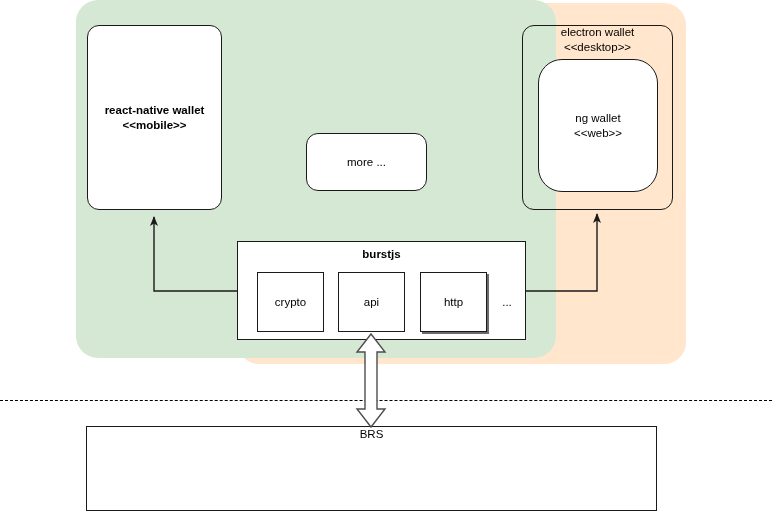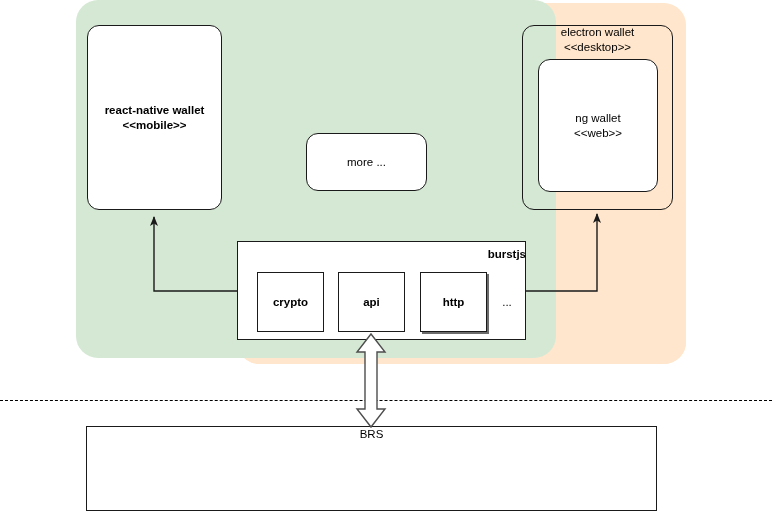--- a/index.html
+++ b/index.html
@@ -85,53 +85,52 @@
     position: absolute;
     left: 522px; top: 25px;
     width: 151px;
     text-align: center;
     font-size: 11.5px;
     line-height: 15px;
     z-index: 6;
   }
   #box-ng-wallet {
     left: 538px; top: 59px;
-    width: 120px; height: 133px;
+    width: 120px; height: 133px; border-radius: 24px;
   }
 
   #box-burstjs {
     left: 237px; top: 241px;
     width: 289px; height: 99px;
     align-items: flex-start;
     justify-content: center;
     background: #ffffff;
     z-index: 6;
   }
   #burstjs-title {
     position: absolute;
     left: 237px; top: 248px;
     width: 289px;
-    text-align: right;
+    text-align: center;
     font-size: 11.5px;
     font-weight: bold;
     z-index: 7;
   }
   .submodule {
     position: absolute;
     background: #ffffff;
     border: 1.4px solid #1a1a1a;
     box-sizing: border-box;
     display: flex;
     align-items: center;
     justify-content: center;
     font-size: 11.5px;
     z-index: 7;
     top: 272px;
     height: 60px;
-    font-weight: bold;
   }
   #mod-crypto { left: 257px; width: 67px; }
   #mod-api    { left: 338px; width: 67px; }
   #mod-http   { left: 420px; width: 67px; box-shadow: 2px 2px 0 0 #6b6b6b; }
   #mod-ellipsis {
     position: absolute;
     left: 494px; top: 272px;
     width: 26px; height: 60px;
     display: flex; align-items: center; justify-content: center;
     font-size: 11.5px;

